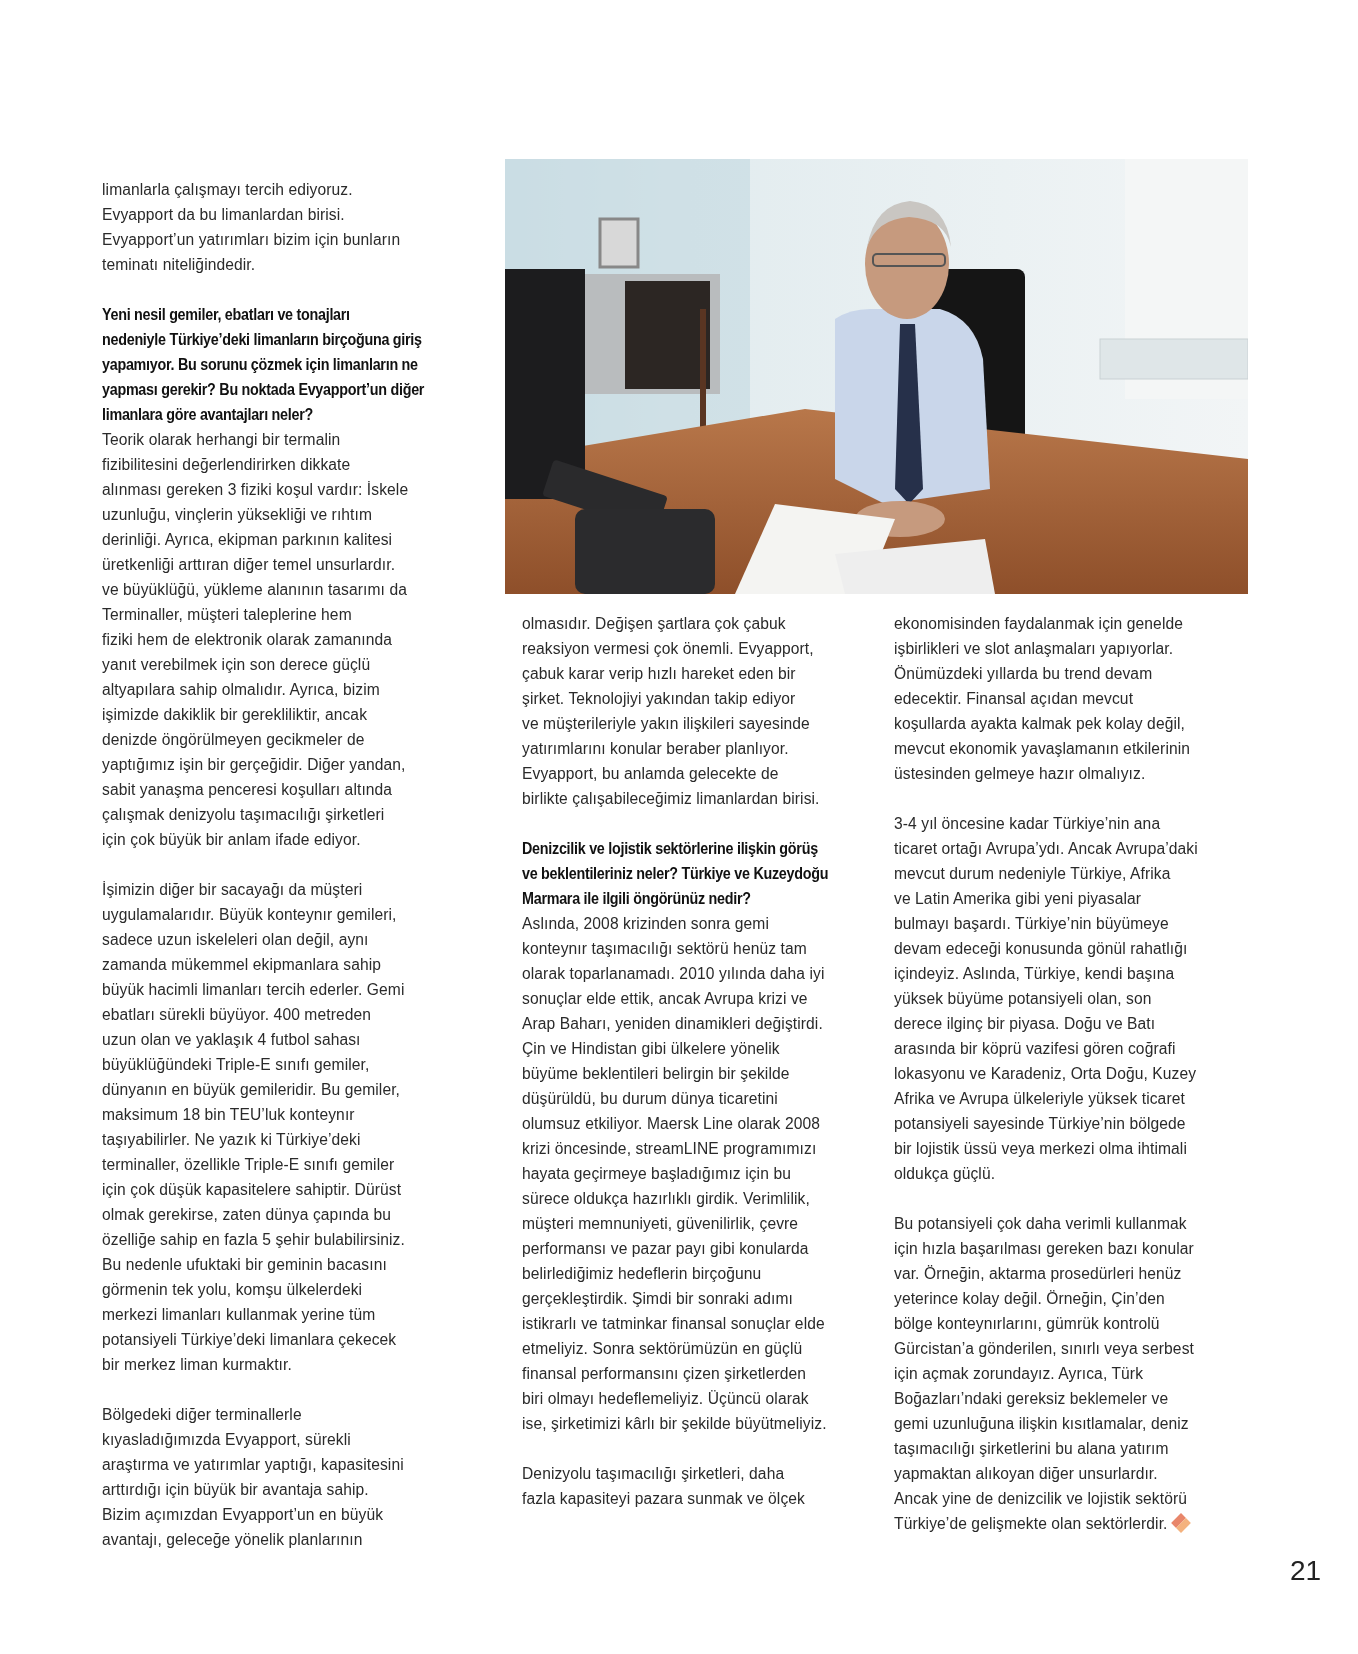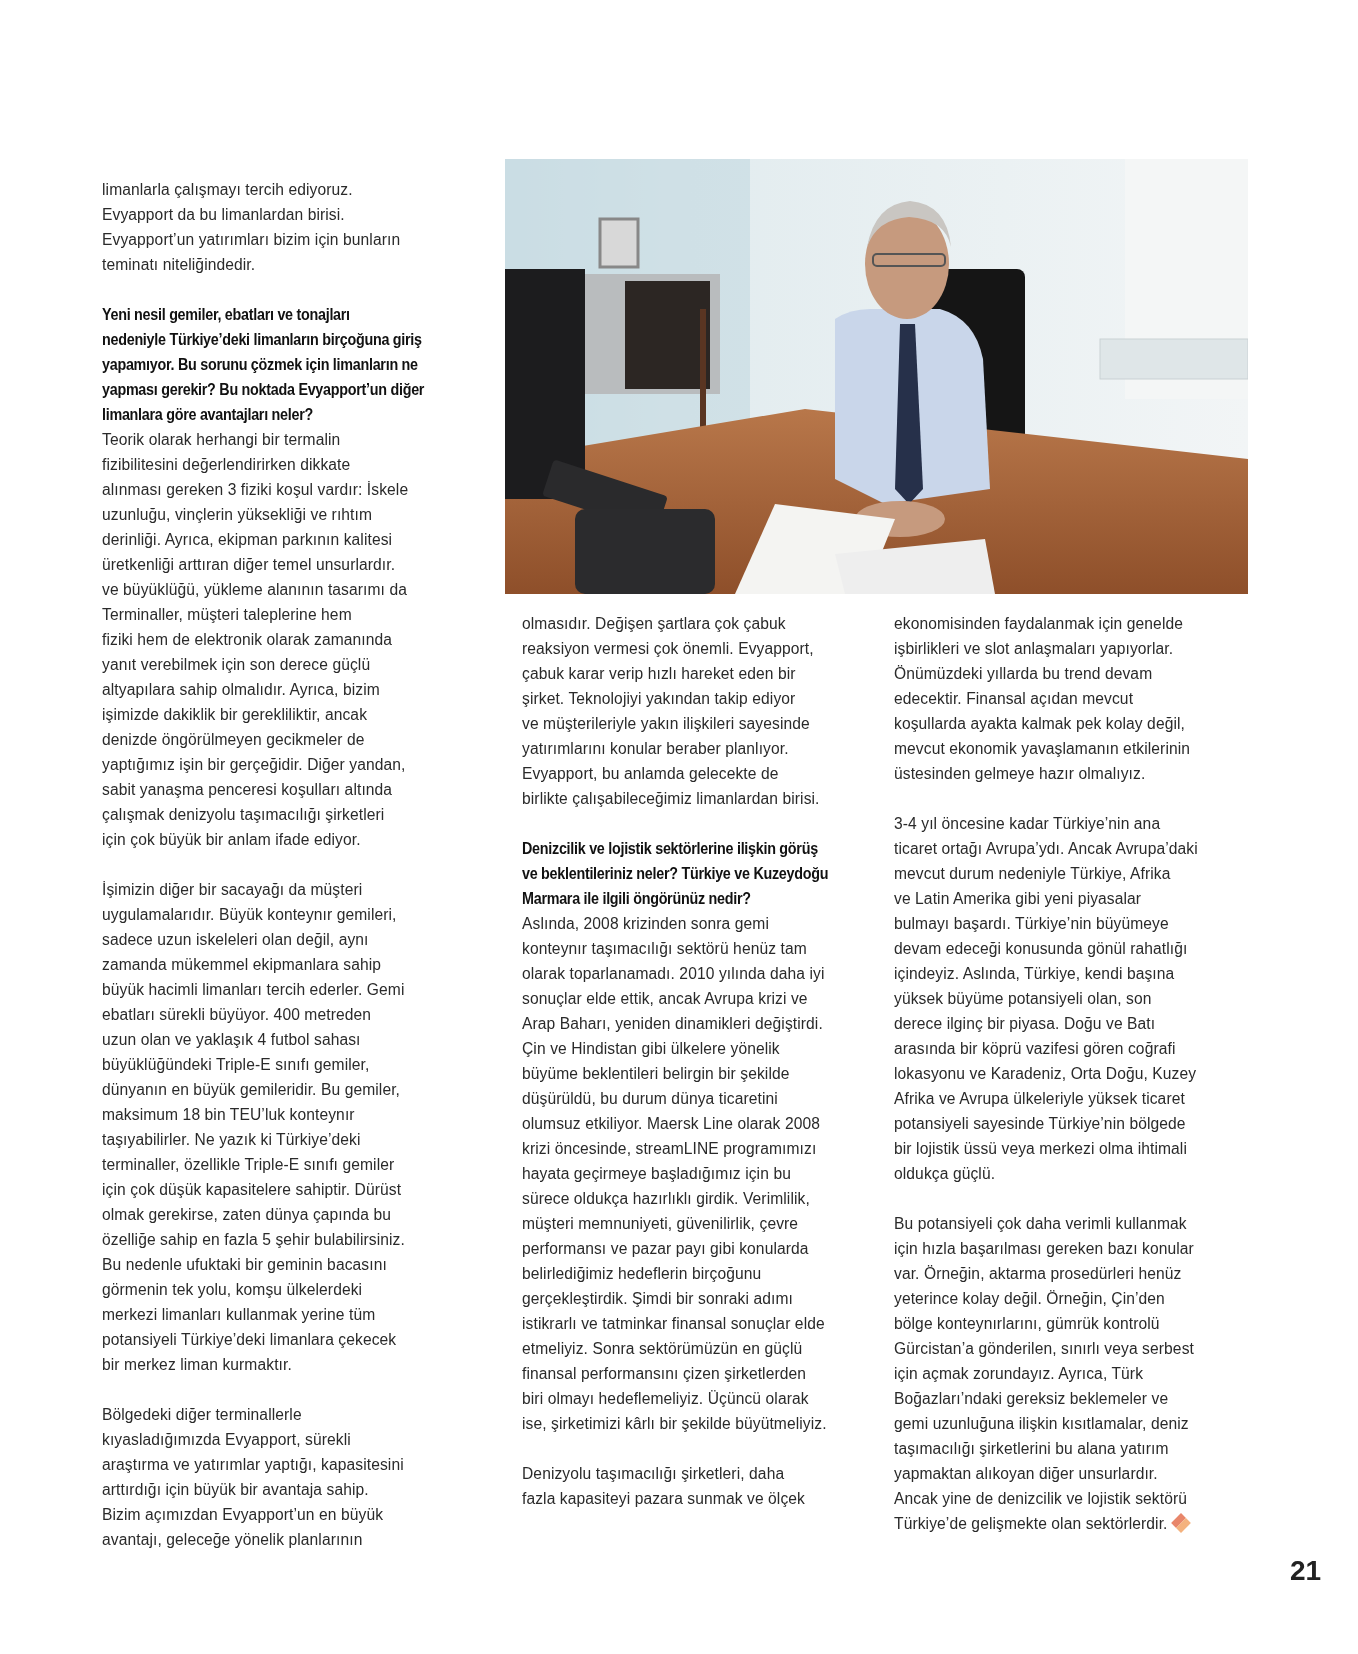--- a/index.html
+++ b/index.html
@@ -9,21 +9,21 @@
     .col p { margin: 0; }
     .col p + p { margin-top: 25px; }
     .col .q { font-family: "Liberation Sans", sans-serif; font-weight: bold; color: #111;
               letter-spacing: -0.3px; transform: scaleX(0.92); transform-origin: left; white-space: nowrap; }
     .col .line { display: block; white-space: nowrap; }
     #col1 { left: 102px; top: 157px; width: 360px; margin-top: 20px; }
     #col2 { left: 486px; top: 611px; width: 360px; margin-left: 36px; }
     #col3 { left: 894px; top: 611px; width: 360px; }
     #photo { position: absolute; left: 505px; top: 159px; width: 743px; height: 435px; overflow: hidden;
              background: #e6eef2; }
-    #page-number { position: absolute; left: 1290px; top: 1555px; font-size: 28px; color: #222; font-weight: bold; }
+    #page-number { position: absolute; left: 1290px; top: 1555px; font-size: 28px; color: #222; }
     .end-mark { display: inline-block; width: 14px; height: 14px; margin-left: 6px; vertical-align: -1px;
                 position: relative; transform: rotate(45deg); }
     .end-mark .a { position: absolute; left: 0; top: 0; width: 7px; height: 14px; background: #e8866a; }
     .end-mark .b { position: absolute; left: 7px; top: 0; width: 7px; height: 14px; background: #f4b27e; }
   </style>
 </head>
 <body>
 
 <div id="col1" class="col">
   <p>

